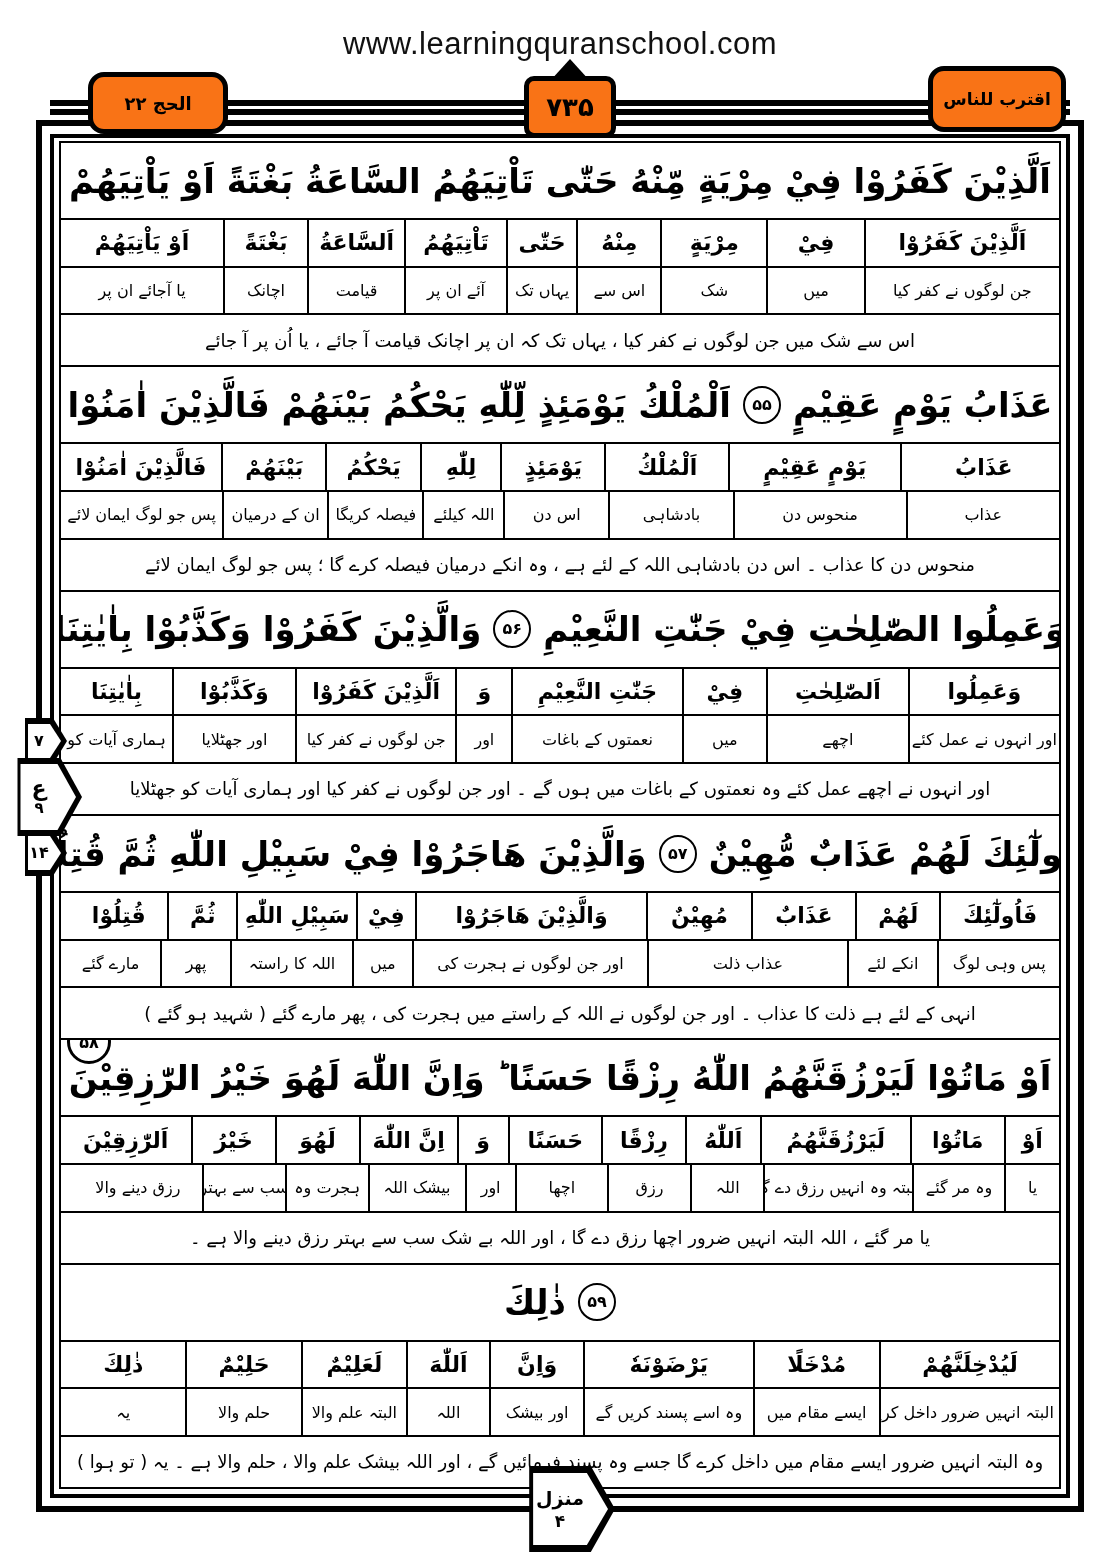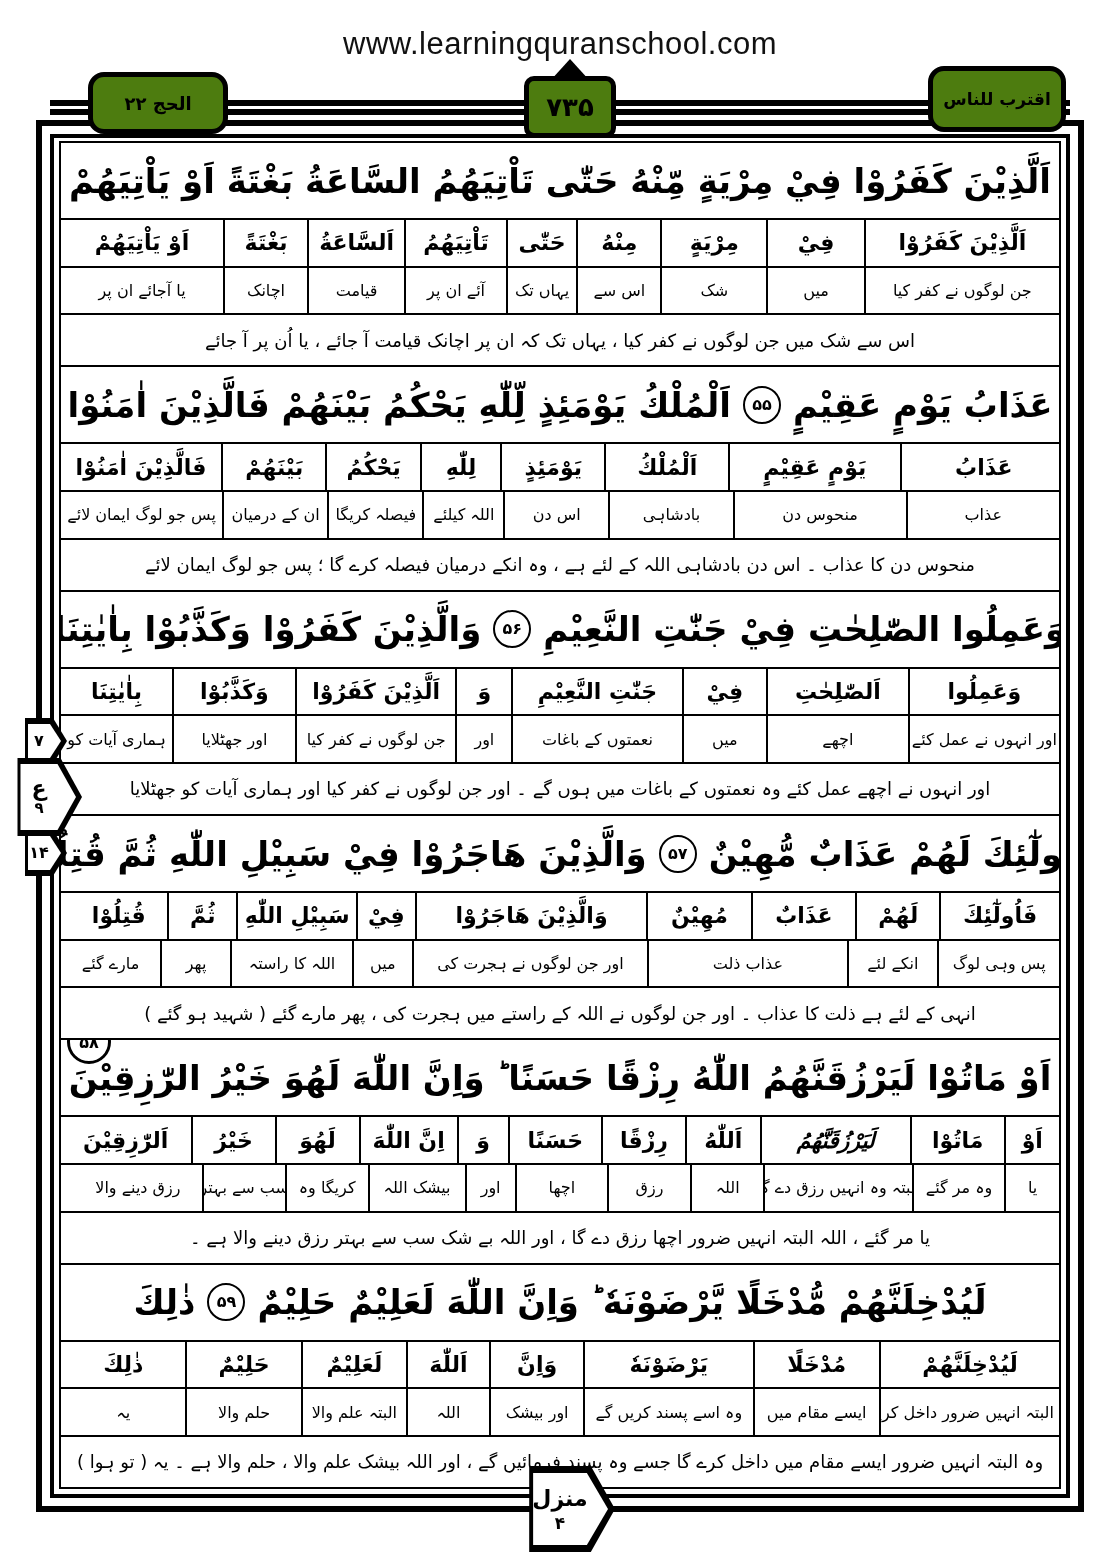--- a/index.html
+++ b/index.html
@@ -10,21 +10,21 @@
   
   .site-url{
     position:absolute;top:26px;left:0;width:100%;text-align:center;
     font-family:"Liberation Sans","DejaVu Sans",sans-serif;
     font-size:31px;color:#111;letter-spacing:.5px;
   }
   
   .top-bar{position:absolute;left:50px;top:100px;width:1020px;height:15px;background:#000;}
   .top-bar .slit{position:absolute;left:0;top:6px;width:100%;height:3px;background:#fff;}
   .cartouche{
-    position:absolute;background:#4d7c0f;border:5px solid #000;border-radius:16px;
+    position:absolute;background:#f97316;border:5px solid #000;border-radius:16px;
     display:flex;align-items:center;justify-content:center;direction:rtl;
     font-weight:bold;z-index:5;
   }
   .cartouche.left{left:88px;top:72px;width:130px;height:52px;font-size:18px;}
   .cartouche.center{left:524px;top:76px;width:82px;height:52px;font-size:26px;border-radius:10px;}
   .cartouche.center::before{
     content:"";position:absolute;top:-22px;left:50%;transform:translateX(-50%);
     width:0;height:0;border-left:20px solid transparent;border-right:20px solid transparent;
     border-bottom:22px solid #000;
   }
@@ -86,21 +86,21 @@
     width:110px;height:86px;background:#000;z-index:7;
     clip-path:polygon(22% 0,78% 0,100% 50%,78% 100%,22% 100%);
     display:flex;align-items:center;justify-content:center;
   }
   .footer-hex .hex-in{
     background:#fff;width:calc(100% - 14px);height:calc(100% - 14px);
     clip-path:polygon(22% 0,78% 0,100% 50%,78% 100%,22% 100%);
     display:flex;flex-direction:column;align-items:center;justify-content:center;
     font-weight:bold;direction:rtl;
   }
-  .footer-hex .l1{font-size:22px;}
+  .footer-hex .l1{font-size:19px;}
   .footer-hex .l2{font-size:17px;margin-top:2px;}
 </style>
 </head>
 <body>
 
 <div class="site-url">www.learningquranschool.com</div>
 
 <div class="top-bar">
     <div class="slit"></div>
   </div>
@@ -225,48 +225,47 @@
           <div class="row trans-row">انہی کے لئے ہے ذلت کا عذاب ۔ اور جن لوگوں نے اللہ کے راستے میں ہجرت کی ، پھر مارے گئے ( شہید ہو گئے )</div>
         </div>
         <div class="section">
           <div class="row verse-row">
             <div class="verse-left-badge">۵۸</div>
             <span>اَوْ مَاتُوْا لَيَرْزُقَنَّهُمُ اللّٰهُ رِزْقًا حَسَنًا ؕ وَاِنَّ اللّٰهَ لَهُوَ خَيْرُ الرّٰزِقِيْنَ</span>
           </div>
           <div class="row word-row arabic-words">
             <div class="cell" style="flex: 0.5 1 0px;">اَوْ</div>
             <div class="cell" style="flex: 0.9 1 0px;">مَاتُوْا</div>
-            <div class="cell" style="flex: 1.5 1 0px; font-style: italic;">لَيَرْزُقَنَّهُمُ</div>
+            <div class="cell" style="flex: 1.5 1 0px;">لَيَرْزُقَنَّهُمُ</div>
             <div class="cell" style="flex: 0.7 1 0px;">اَللّٰهُ</div>
             <div class="cell" style="flex: 0.8 1 0px;">رِزْقًا</div>
             <div class="cell" style="flex: 0.9 1 0px;">حَسَنًا</div>
             <div class="cell" style="flex: 0.45 1 0px;">وَ</div>
             <div class="cell" style="flex: 0.95 1 0px;">اِنَّ اللّٰهَ</div>
             <div class="cell" style="flex: 0.8 1 0px;">لَهُوَ</div>
             <div class="cell" style="flex: 0.8 1 0px;">خَيْرُ</div>
             <div class="cell" style="flex: 1.3 1 0px;">اَلرّٰزِقِيْنَ</div>
           </div>
           <div class="row word-row urdu-words">
             <div class="cell" style="flex: 0.5 1 0px;">یا</div>
             <div class="cell" style="flex: 0.9 1 0px;">وہ مر گئے</div>
             <div class="cell" style="flex: 1.5 1 0px;">البتہ وہ انہیں رزق دے گا</div>
             <div class="cell" style="flex: 0.7 1 0px;">اللہ</div>
             <div class="cell" style="flex: 0.8 1 0px;">رزق</div>
             <div class="cell" style="flex: 0.9 1 0px;">اچھا</div>
             <div class="cell" style="flex: 0.45 1 0px;">اور</div>
             <div class="cell" style="flex: 0.95 1 0px;">بیشک اللہ</div>
-            <div class="cell" style="flex: 0.8 1 0px;">کریگا وہ</div>
+            <div class="cell" style="flex: 0.8 1 0px;">ہجرت وہ</div>
             <div class="cell" style="flex: 0.8 1 0px;">سب سے بہتر</div>
             <div class="cell" style="flex: 1.3 1 0px; padding-left: 16px;">رزق دینے والا</div>
           </div>
           <div class="row trans-row">یا مر گئے ، اللہ البتہ انہیں ضرور اچھا رزق دے گا ، اور اللہ بے شک سب سے بہتر رزق دینے والا ہے ۔</div>
         </div>
         <div class="section">
           <div class="row verse-row">
-            <span>لَيُدْخِلَنَّهُمْ مُّدْخَلًا يَّرْضَوْنَهٗ ؕ وَاِنَّ اللّٰهَ لَعَلِيْمٌ حَلِيْمٌ</span>
             <div class="ayah-circle">۵۹</div>
             <span>ذٰلِكَ</span>
           </div>
           <div class="row word-row arabic-words">
             <div class="cell" style="flex: 1.6 1 0px;">لَيُدْخِلَنَّهُمْ</div>
             <div class="cell" style="flex: 1.1 1 0px;">مُدْخَلًا</div>
             <div class="cell" style="flex: 1.5 1 0px;">يَرْضَوْنَهٗ</div>
             <div class="cell" style="flex: 0.8 1 0px;">وَاِنَّ</div>
             <div class="cell" style="flex: 0.7 1 0px;">اَللّٰهَ</div>
             <div class="cell" style="flex: 0.9 1 0px;">لَعَلِيْمٌ</div>

